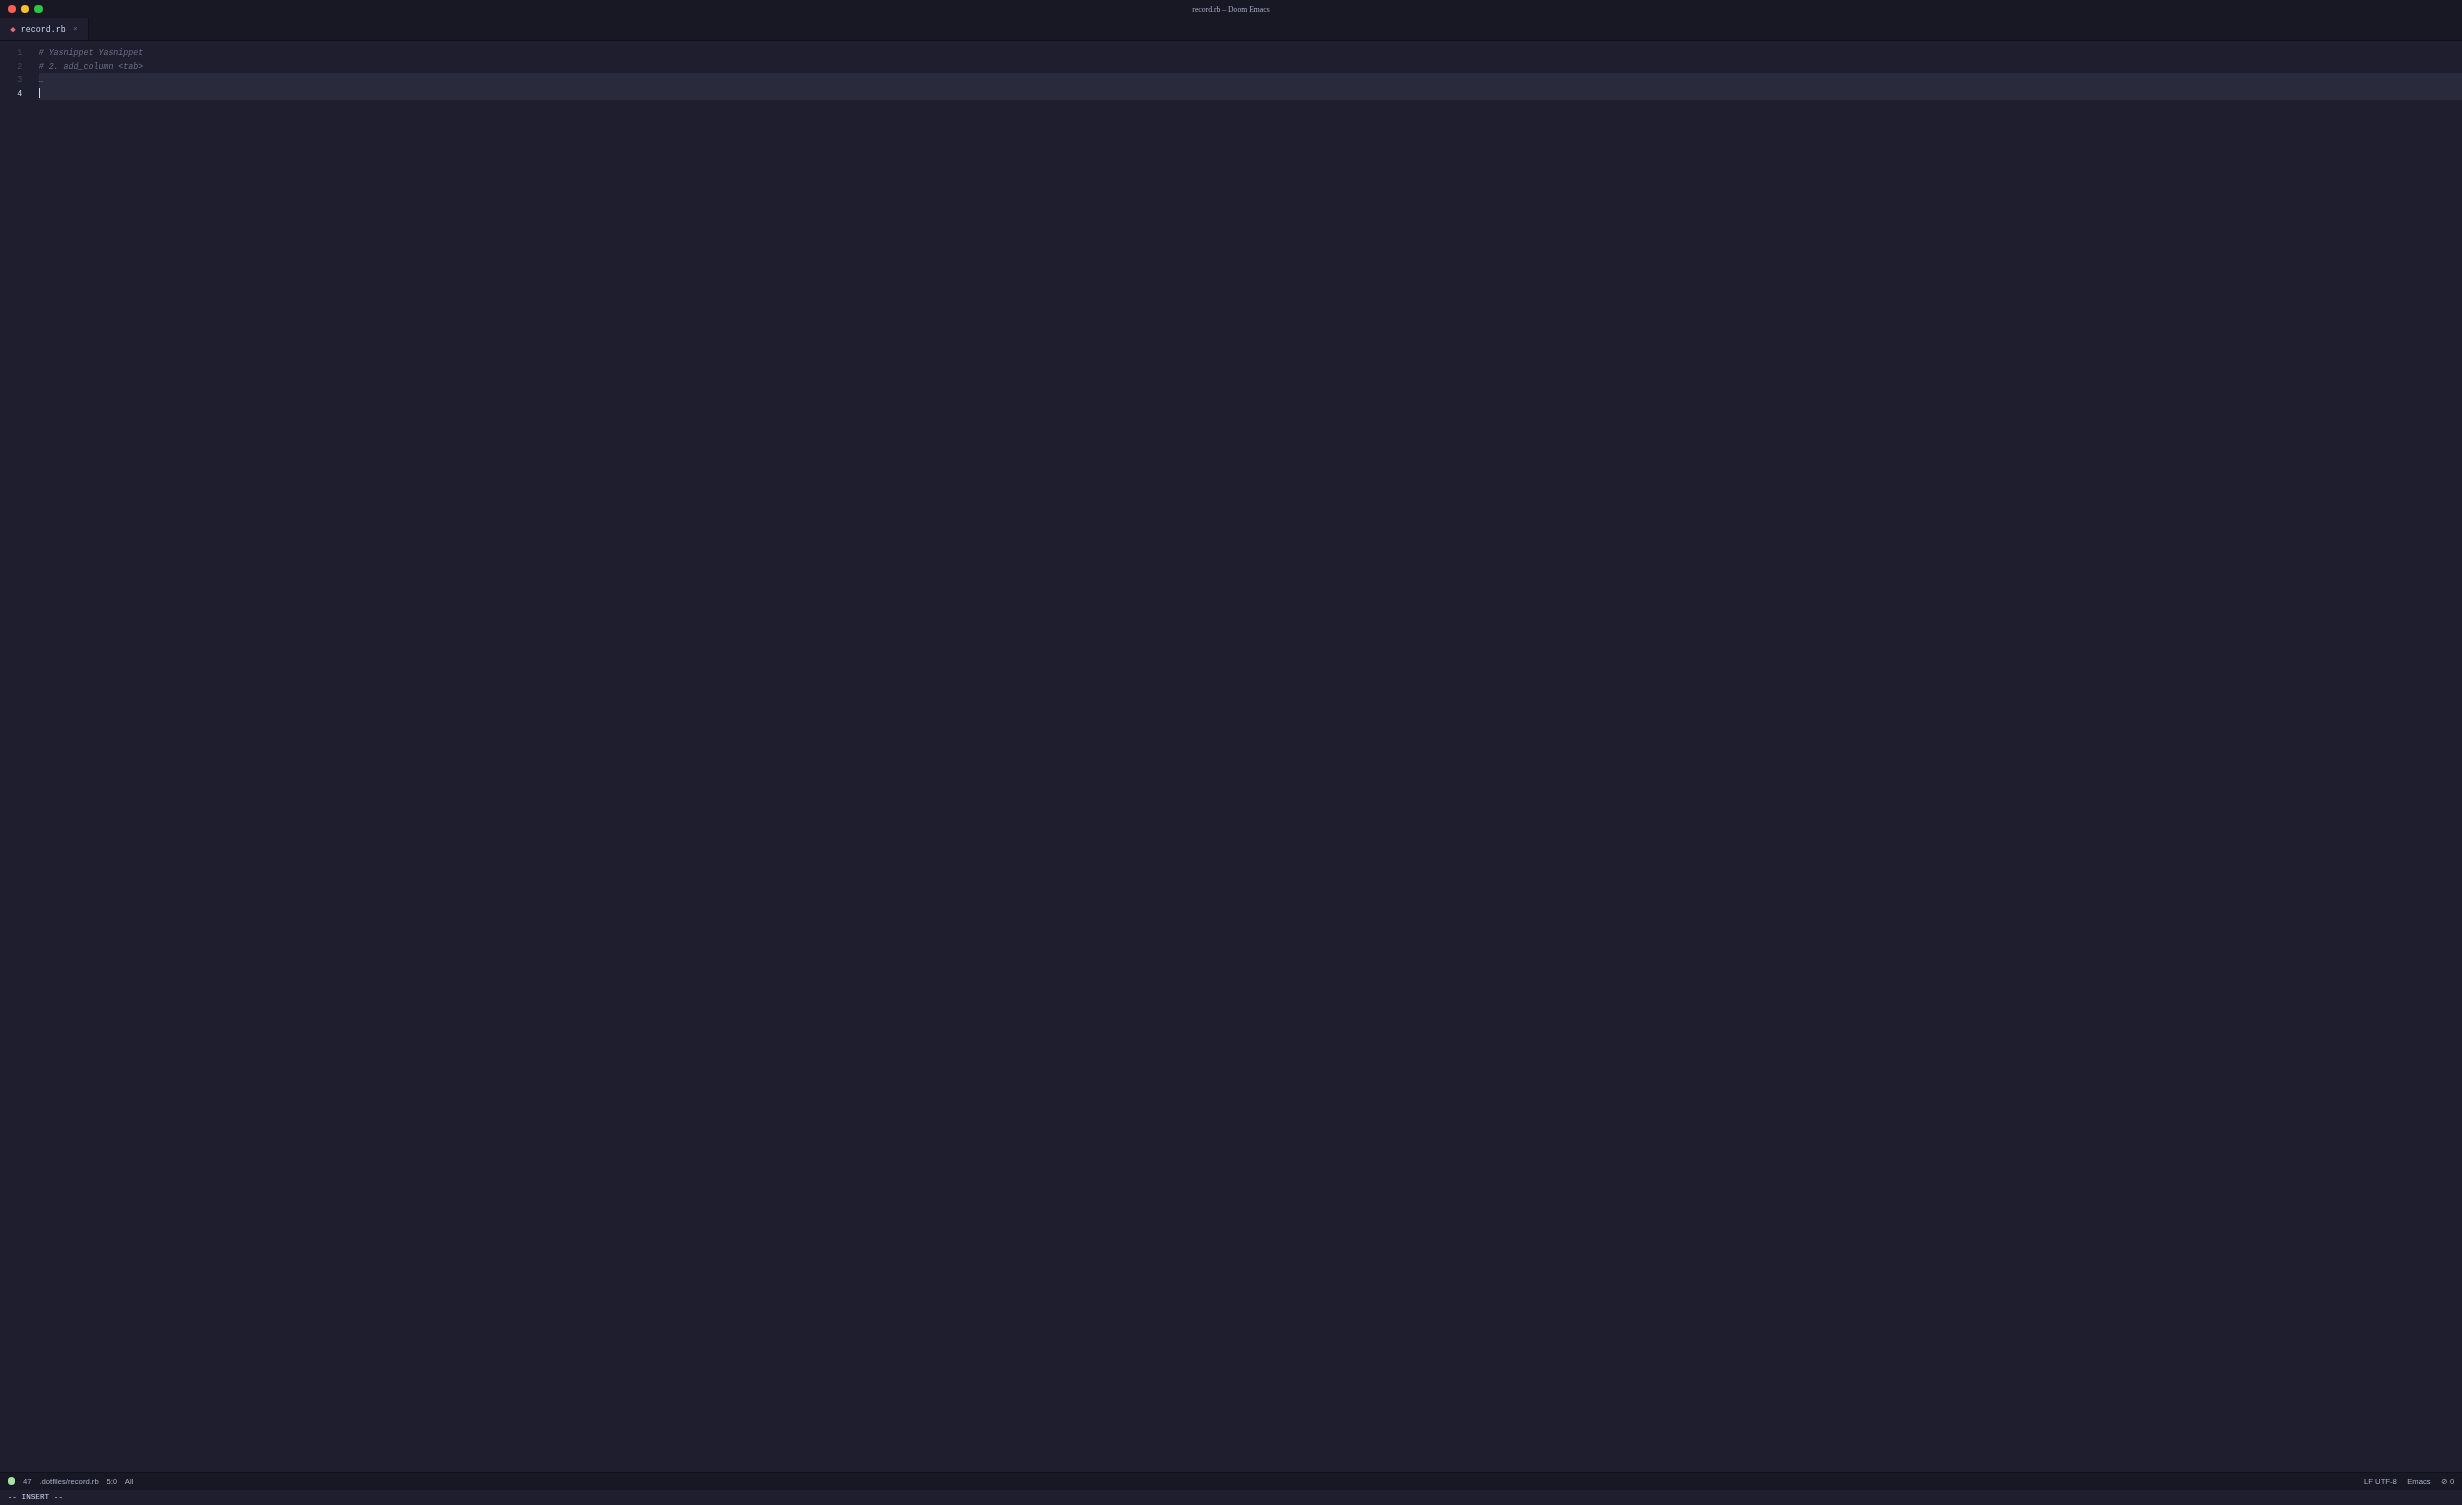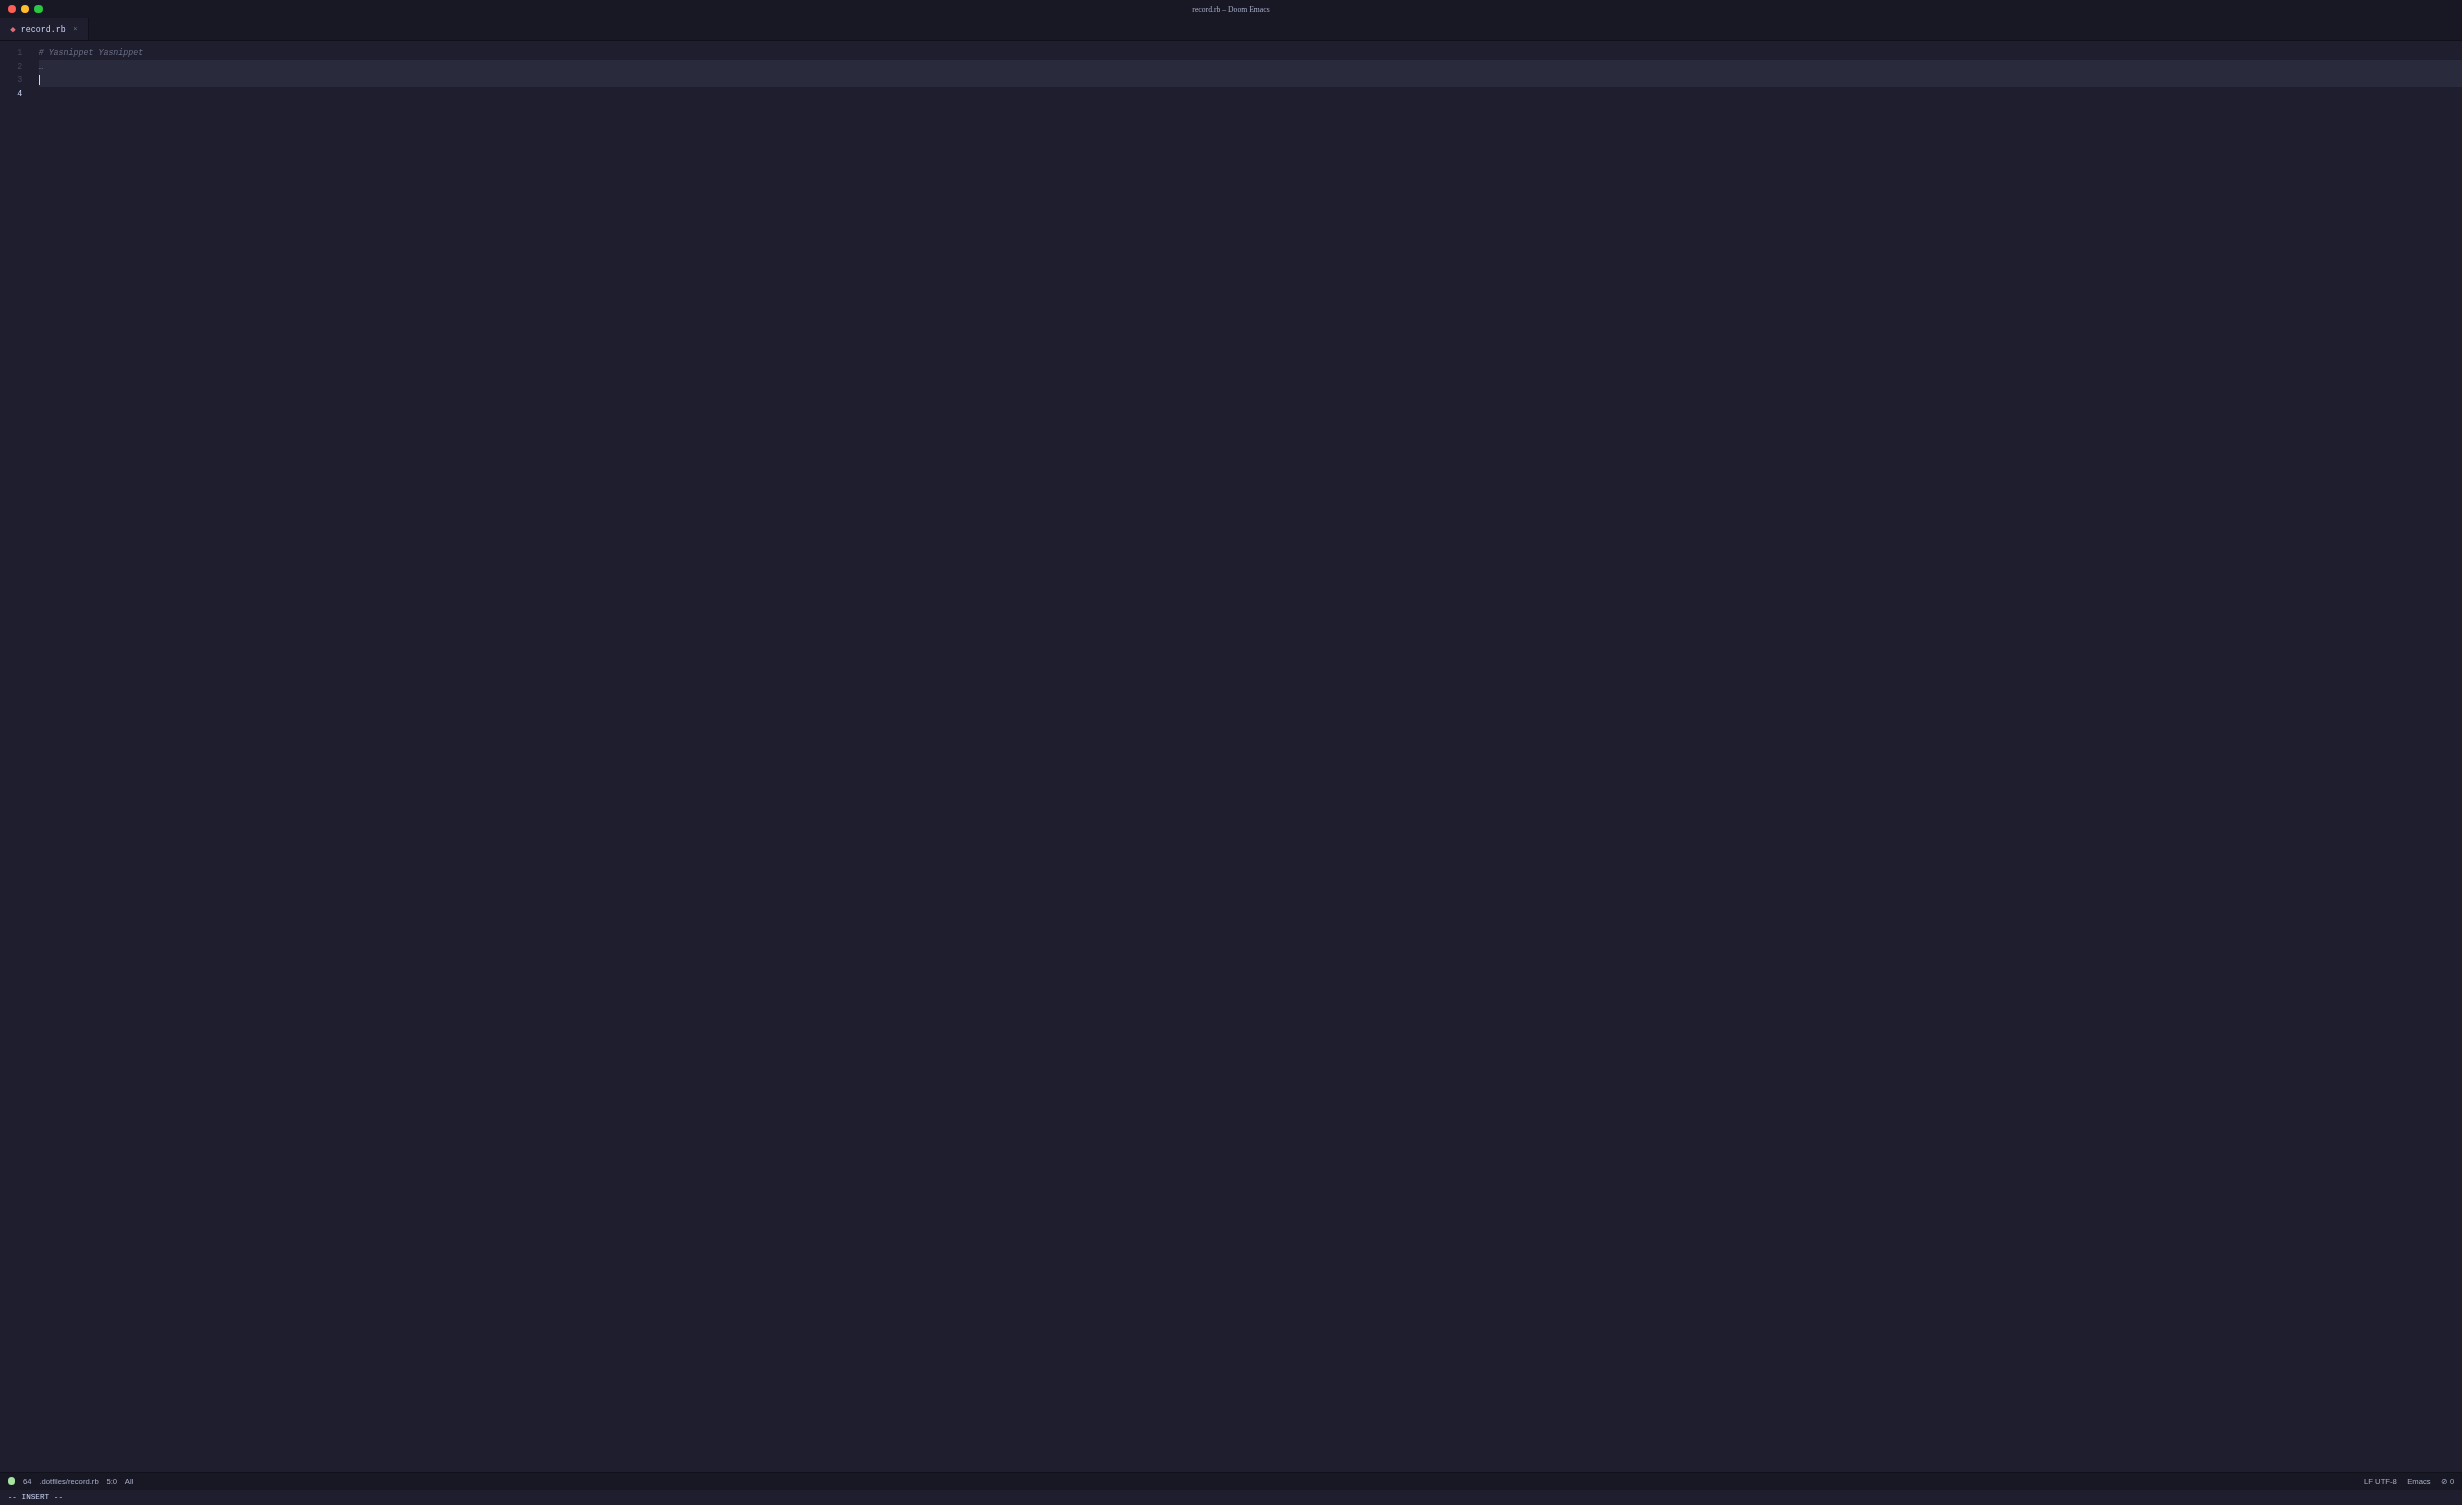--- a/index.html
+++ b/index.html
@@ -275,33 +275,36 @@
     <span class="line-num">1</span>
     <span class="line-num">2</span>
     <span class="line-num">3</span>
     <span class="line-num active">4</span>
   </div>
 
   <div class="code-area">
     <div class="code-line">
       <span class="comment"># Yasnippet Yasnippet</span>
     </div>
+    <div class="code-line">
+      <span class="comment"># 2. add_column &lt;tab&gt;</span>
+    </div>
     <div class="code-line current-line">
       <span class="comment">…</span>
     </div>
     <div class="code-line current-line">
       <span class="cursor"></span>
     </div>
   </div>
 </div>
 
 <div class="status-bar">
   <div class="status-left">
     <div class="status-indicator"></div>
-    <span class="status-item">64</span>
+    <span class="status-item">47</span>
     <span class="status-path">.dotfiles/record.rb</span>
     <span class="status-pos">5:0</span>
     <span class="status-all">All</span>
   </div>
   <div class="status-right">
     <span class="status-encoding">LF UTF-8</span>
     <span class="status-language">Emacs</span>
     <div class="status-icon">
       <span>⊘</span>
       <span>0</span>

